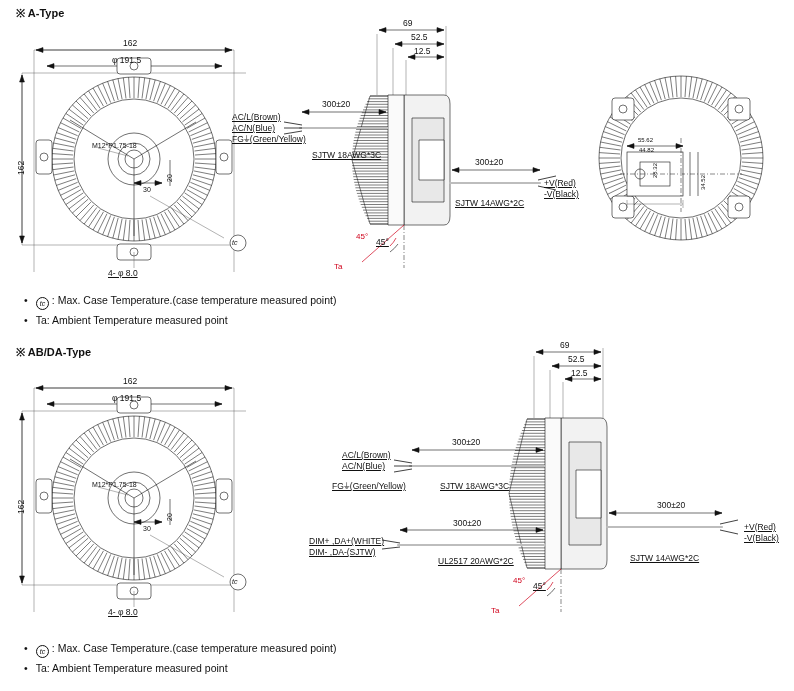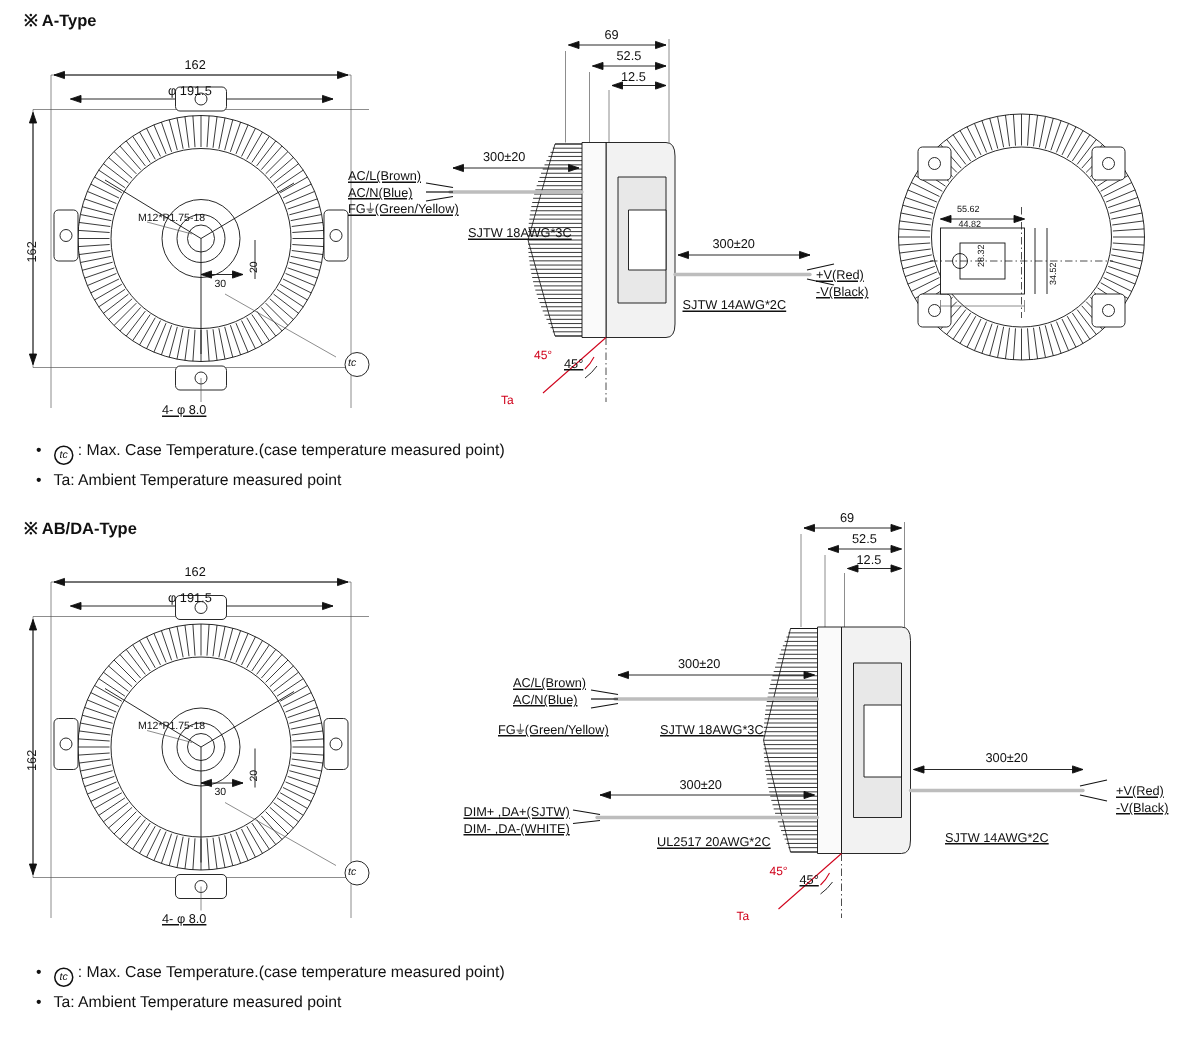--- a/index.html
+++ b/index.html
@@ -803,22 +803,22 @@
   <div class="dim" style="left:560px;top:340px;">69</div>
   <div class="dim" style="left:568px;top:354px;">52.5</div>
   <div class="dim" style="left:571px;top:368px;">12.5</div>
 
   <div class="lbl" style="left:342px;top:450px;">AC/L(Brown)</div>
   <div class="lbl" style="left:342px;top:461px;">AC/N(Blue)</div>
   <div class="lbl" style="left:332px;top:481px;">FG⏚(Green/Yellow)</div>
   <div class="dim" style="left:452px;top:437px;">300±20</div>
   <div class="lbl" style="left:440px;top:481px;">SJTW 18AWG*3C</div>
 
-  <div class="lbl" style="left:309px;top:536px;">DIM+ ,DA+(SJTW)</div>
-  <div class="lbl" style="left:309px;top:547px;">DIM- ,DA-(WHITE)</div>
+  <div class="lbl" style="left:309px;top:536px;">DIM+ ,DA+(WHITE)</div>
+  <div class="lbl" style="left:309px;top:547px;">DIM- ,DA-(SJTW)</div>
   <div class="dim" style="left:453px;top:518px;">300±20</div>
   <div class="lbl" style="left:438px;top:556px;">UL2517 20AWG*2C</div>
 
   <div class="dim" style="left:657px;top:500px;">300±20</div>
   <div class="lbl" style="left:630px;top:553px;">SJTW 14AWG*2C</div>
   <div class="lbl" style="left:744px;top:522px;">+V(Red)</div>
   <div class="lbl" style="left:744px;top:533px;">-V(Black)</div>
 
   <div class="lbl-red" style="left:513px;top:576px;">45°</div>
   <div class="lbl" style="left:533px;top:581px;">45°</div>

